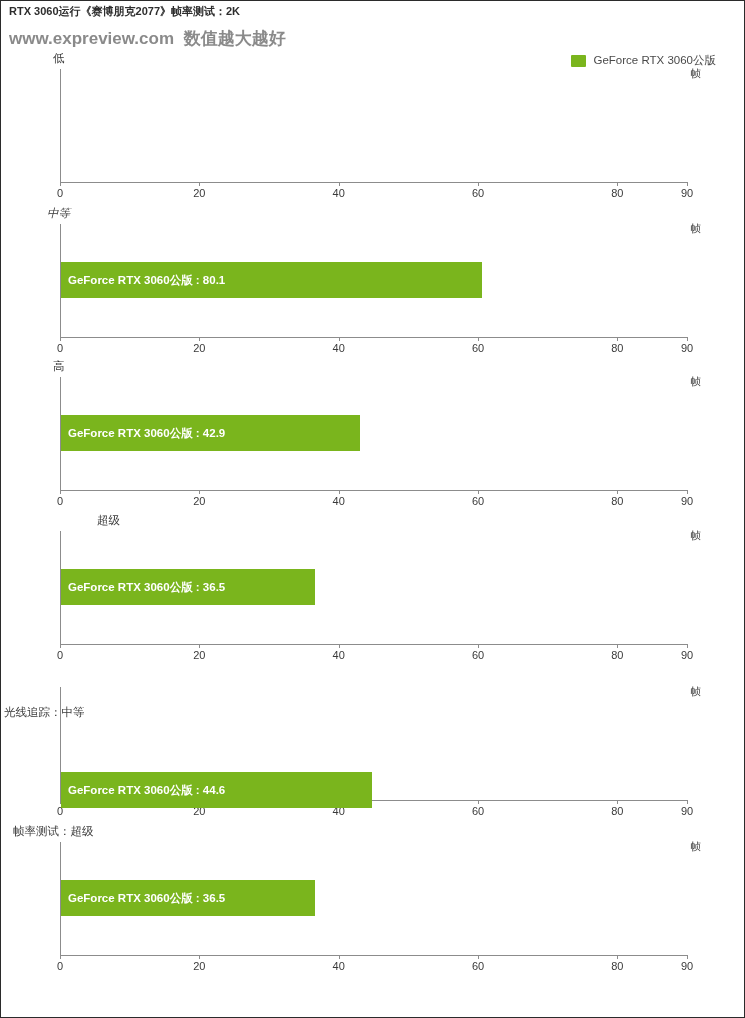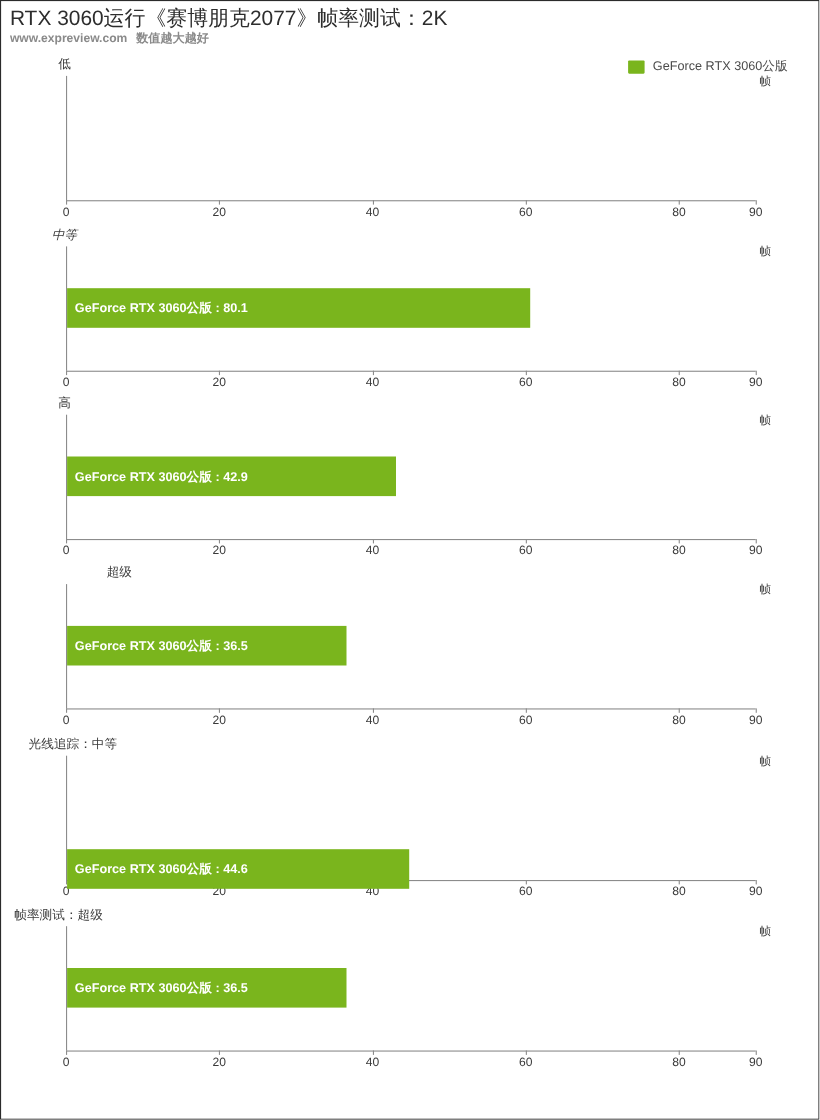--- a/index.html
+++ b/index.html
@@ -25,31 +25,31 @@
     position: absolute;
     left: 0;
     top: 0;
     width: 745px;
     height: 46px;
   }
   #chart-title {
     position: absolute;
     left: 8px;
     top: 3px;
-    font-size: 19px;
-    font-weight: normal;
+    font-size: 11px;
+    font-weight: bold;
     color: #2d2d2d;
     white-space: nowrap;
     letter-spacing: 0px;
   }
   #subtitle-row {
     position: absolute;
     left: 8px;
     top: 26px;
-    font-size: 11px;
+    font-size: 17px;
     font-weight: bold;
     color: #8a8a8a;
     white-space: nowrap;
   }
   #site-url {
     color: #8a8a8a;
   }
   #subtitle-note {
     color: #8a8a8a;
     margin-left: 5px;
@@ -255,21 +255,21 @@
           <div class="tick-label" style="left: 557.333px;">80</div>
           <div class="tick" style="left: 627px;"></div>
           <div class="tick-label" style="left: 627px;">90</div>
           <div class="axis-unit">帧</div>
           <div class="bar" style="width: 254.283px; background: rgb(122, 181, 29);">
             <span class="bar-label">GeForce RTX 3060公版 : 36.5</span>
           </div>
         </div>
       </div>
       <div class="panel" style="top: 668px;">
-        <div class="panel-label" style="left: 25px;">光线追踪：中等</div>
+        <div class="panel-label" style="left: 3px; margin-top: 36px;">光线追踪：中等</div>
         <div class="plot">
           <div class="y-axis"></div>
           <div class="x-axis"></div>
           <div class="tick" style="left: 0px;"></div>
           <div class="tick-label" style="left: 0px;">0</div>
           <div class="tick" style="left: 139.333px;"></div>
           <div class="tick-label" style="left: 139.333px;">20</div>
           <div class="tick" style="left: 278.667px;"></div>
           <div class="tick-label" style="left: 278.667px;">40</div>
           <div class="tick" style="left: 418px;"></div>

